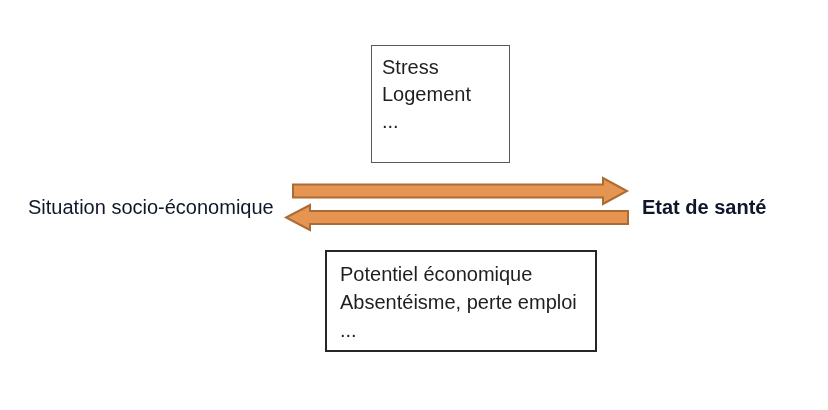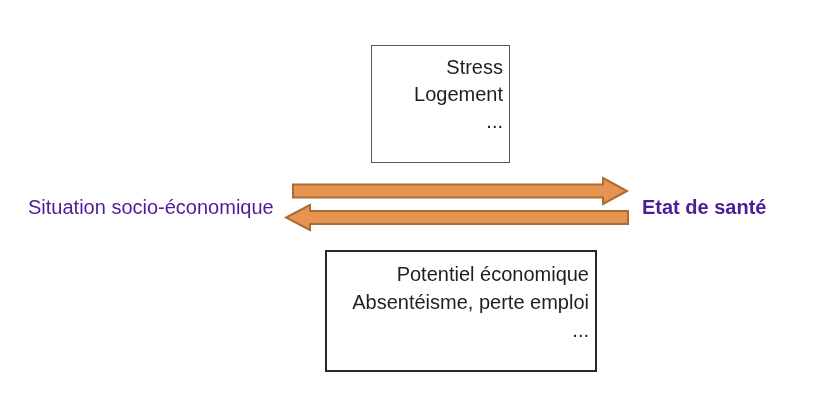--- a/index.html
+++ b/index.html
@@ -15,45 +15,45 @@
     font-family: "Liberation Sans", sans-serif;
     color: #1f1f1f;
     overflow: hidden;
   }
   .abs { position: absolute; }
 
   .node-label {
     font-size: 20px;
     line-height: 24px;
     white-space: nowrap;
-    color: #4c1d95;
+    color: #0f172a;
   }
   #left-label  { left: 28px;  top: 195px; }
   #right-label { left: 642px; top: 195px; font-weight: bold; }
 
   .info-box {
     box-sizing: border-box;
     background: #ffffff;
     font-size: 20px;
   }
   #top-box {
     left: 371px; top: 45px;
     width: 139px; height: 118px;
     border: 1px solid #595959;
     padding: 8px 6px 0 10px;
     line-height: 27px;
   }
   #bottom-box {
     left: 325px; top: 250px;
-    width: 272px; height: 122px;
+    width: 272px; height: 102px;
     border: 2px solid #262626;
     padding: 8px 6px 0 13px;
     line-height: 28px;
   }
-  .box-line { white-space: nowrap; text-align: right; }
+  .box-line { white-space: nowrap; }
 
   #arrow-layer {
     left: 0; top: 0;
     width: 828px; height: 410px;
     pointer-events: none;
   }
   #arrow-layer polygon {
     stroke-width: 2;
     stroke-linejoin: miter;
   }

